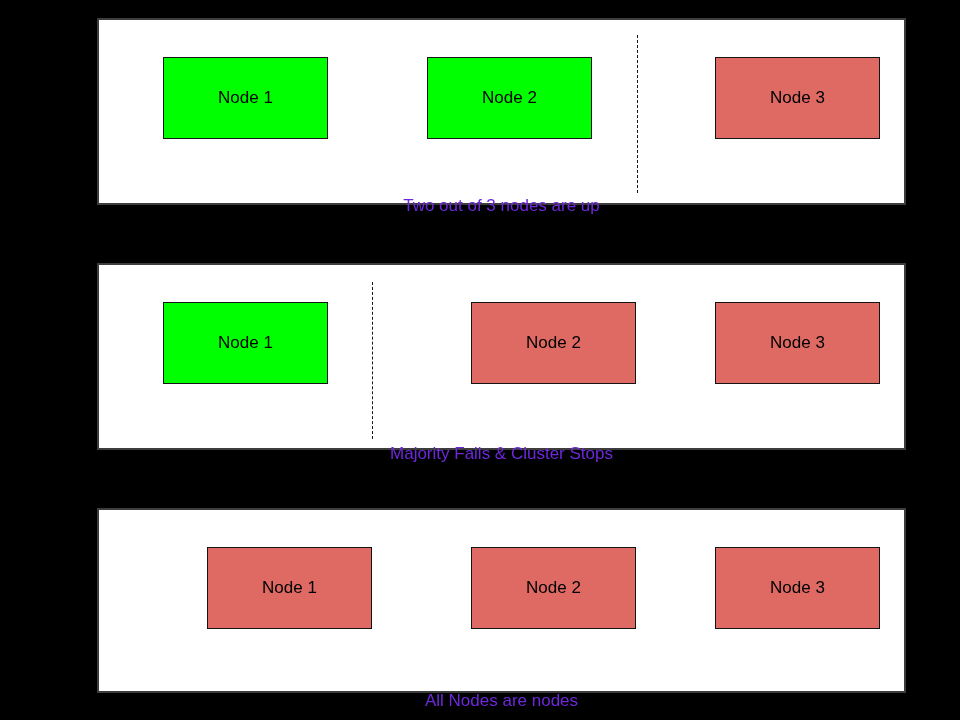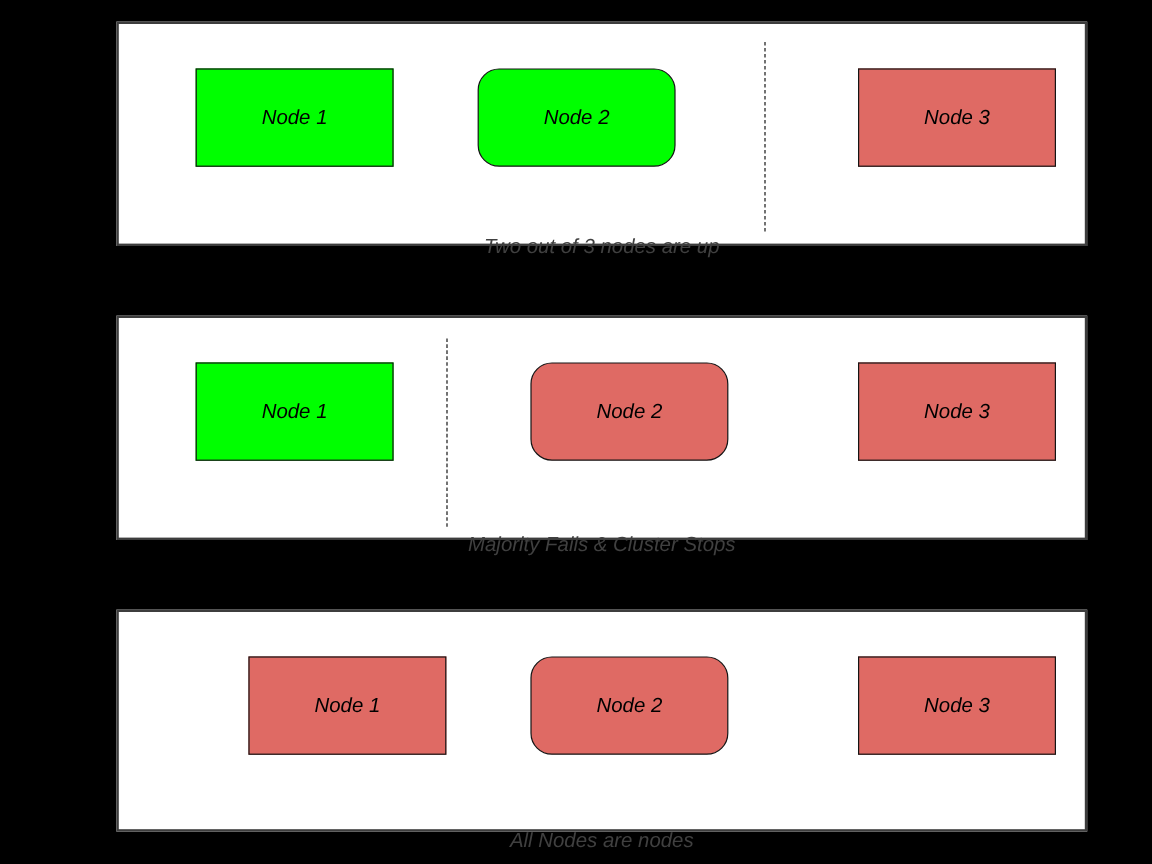--- a/index.html
+++ b/index.html
@@ -8,21 +8,21 @@
     background: var(--background, #000);
     width: 960px;
     height: 720px;
     font-family: "Liberation Sans", sans-serif;
     position: relative;
     overflow: hidden;
   }
   .stage {
     position: absolute;
     left: 0; top: 0;
-    width: 960px; height: 621px; font-style: italic;
+    width: 960px; height: 621px;
   }
   .panel {
     position: absolute;
     left: 97px;
     width: 809px;
     background: var(--panel, #fff);
     border: 2px solid #3d3d3d;
     box-sizing: border-box;
   }
   .panel-1 { top: 18px;  height: 187px; }
@@ -36,41 +36,41 @@
     height: 82px;
     border: 1.5px solid #141414;
     box-sizing: border-box;
     display: flex;
     align-items: center;
     justify-content: center;
     font-size: 17px;
     color: #000;
   }
   .node-pos-1 { left: 64px; }
-  .node-pos-2 { left: 299px; border-radius: 18px; }
+  .node-pos-2 { left: 328px; }
   .node-pos-3 { left: 572px; }
   .node[data-status="up"]   { background: var(--node-up, #0f0); }
   .node[data-status="down"] { background: var(--node-down, #df6a64); margin-left: 44px; }
 
   .divider {
     position: absolute;
     width: 0;
     border-left: 1.5px dashed #161616;
   }
   .divider-p1 { left: 538px; top: 15px; height: 158px; }
   .divider-p2 { left: 273px; top: 17px; height: 157px; }
 
   .caption {
     position: absolute;
     left: 0;
     right: 0;
     text-align: center;
     font-size: 17px;
     line-height: 22px;
-    color: #404040;
+    color: #6d28d9;
     white-space: pre;
   }
   .caption-p1 { top: 131px; }
   .caption-p2 { top: 134px; }
   .caption-p3 { top: 136px; }
 </style>
 </head>
 <body>
 
 <div class="stage">

